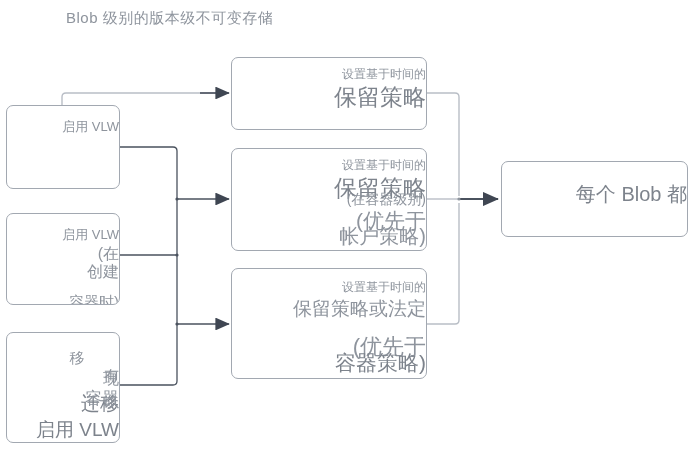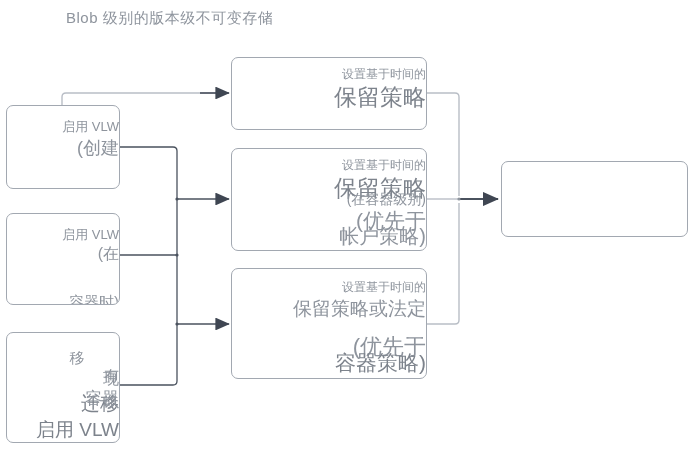--- a/index.html
+++ b/index.html
@@ -89,26 +89,26 @@
       <path d="M427,93 L455,93 Q459,93 459,97 L459,196" fill="none" stroke="#b9bec6" stroke-width="1.4"></path>
       <path d="M427,199 L459,199" fill="none" stroke="#b9bec6" stroke-width="1.4"></path>
       <path d="M459,203 L459,320 Q459,324 455,324 L427,324" fill="none" stroke="#b9bec6" stroke-width="1.4"></path>
       <path d="M459,199 L498,199" fill="none" stroke="#4a525e" stroke-width="1.8" marker-end="url(#arrDark)"></path>
       <circle cx="459" cy="199" r="1.6" fill="#8d939c"></circle>
     </g>
   </svg>
 
   <div class="node" id="n-l1">
     <span class="ln" style="top:12px;font-size:13px;">启用 VLW</span>
-    <span class="ln" style="top:30px;font-size:18px;">(创建</span>
   </div>
 
   <div class="node" id="n-l2">
     <span class="ln" style="top:12px;font-size:13px;">启用 VLW</span>
     <span class="ln" style="top:30px;font-size:16px;">(在</span>
+    <span class="ln" style="top:48px;font-size:16px;">创建</span>
     <span class="ln" style="top:66px;font-size:15px;margin-top:13px;">容器时)</span>
   </div>
 
   <div class="node" id="n-l3">
     <span class="ln" style="top:14px;font-size:19px;color:#7d838c;margin-top:44px;">迁移</span>
     <span class="ln" style="top:16px;left:28px;font-size:15px;text-align:center;">移</span>
     <span class="ln" style="top:36px;font-size:16px;">现</span>
     <span class="ln" style="top:34px;left:30px;font-size:15px;">有</span>
     <span class="ln" style="top:54px;left:-28px;font-size:17px;">容器</span>
     <span class="ln" style="top:60px;left:10px;font-size:15px;">以</span>
@@ -129,15 +129,16 @@
   </div>
 
   <div class="node" id="n-m3">
     <span class="ln" style="top:10px;font-size:12px;">设置基于时间的</span>
     <span class="ln" style="top:27px;font-size:19px;">保留策略或法定</span>
     <span class="ln" style="top:63px;font-size:22px;">(优先于</span>
     <span class="ln" style="top:80px;font-size:21px;color:#7d838c;">容器策略)</span>
   </div>
 
   <div class="node" id="n-r1">
+    <span class="ln" style="top:19px;font-size:20px;color:#7d838c;">每个 Blob 都</span>
   </div>
 
 </div>
 
 </body></html>

